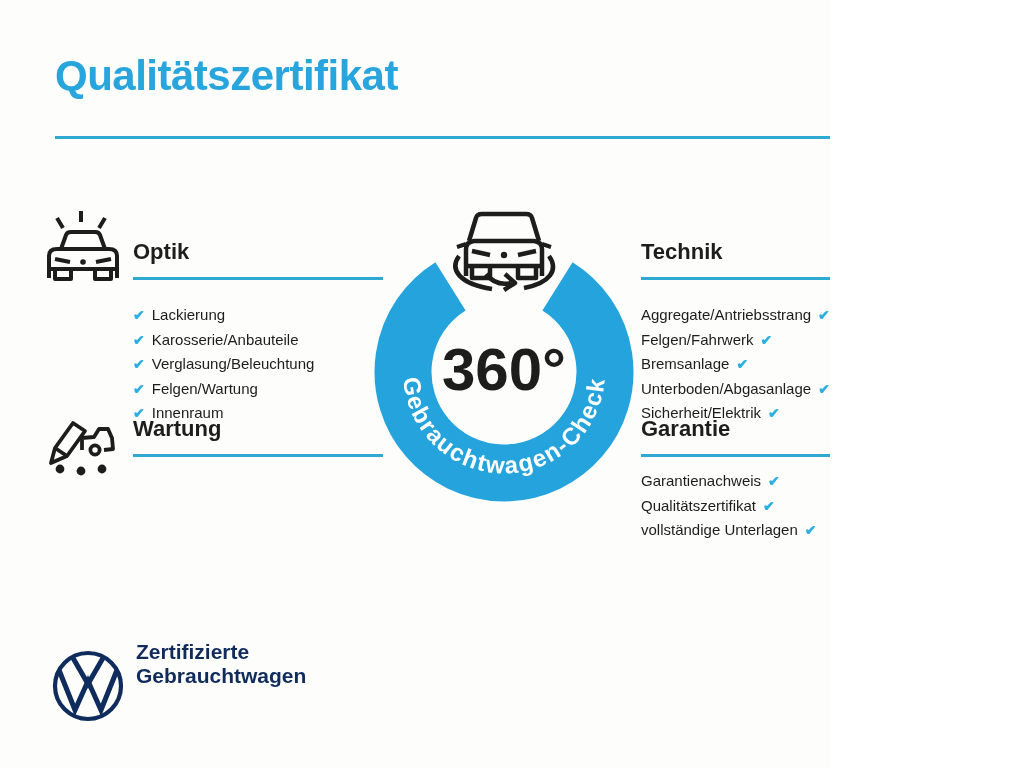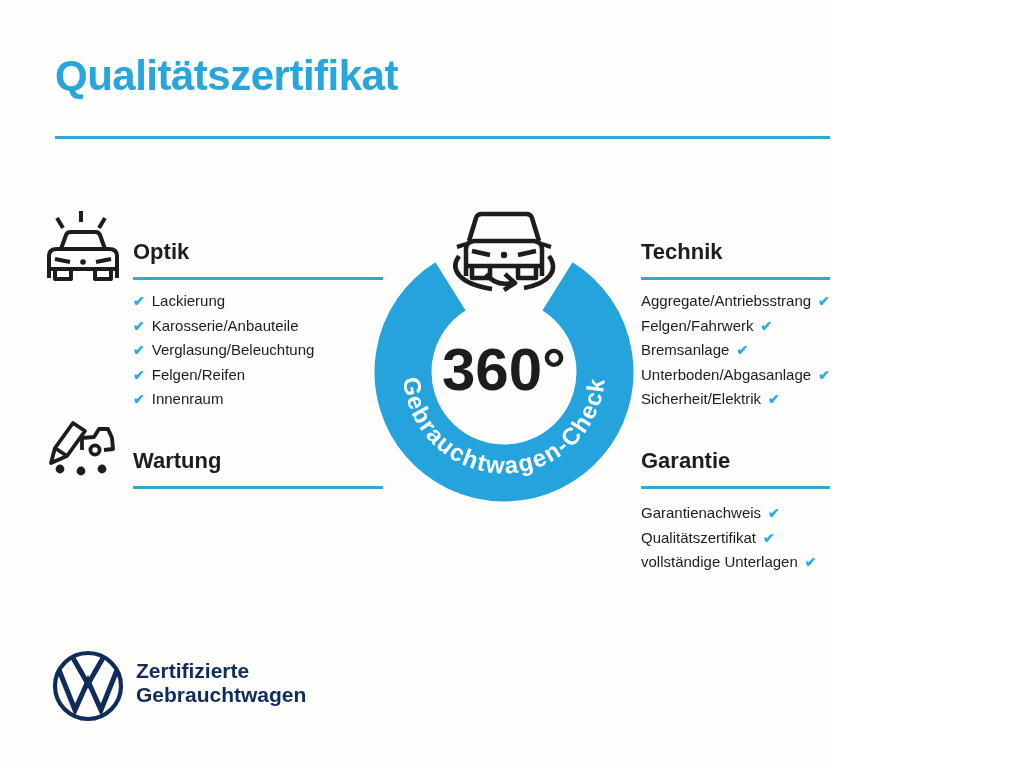--- a/index.html
+++ b/index.html
@@ -17,60 +17,60 @@
     color:#28a5dc;
   }
   .top-rule{
     position:absolute;left:55px;top:136px;width:935px;height:3px;
     background:#2fa9d2;
   }
   .section{position:absolute;width:250px;}
   .section.left{left:133px;text-align:left;}
   .section.right{left:641px;text-align:left;}
   .sec-optik,.sec-technik{top:239px;}
-  .sec-wartung,.sec-garantie{top:448px;}
+  .sec-wartung,.sec-garantie{top:416px;}
   .sec-title{
     font-size:22px;font-weight:bold;line-height:26px;
     padding-bottom:12px;border-bottom:3px solid #2fa9d2;
   }
-  ul.checklist{list-style:none;margin:9px 0 0 0;padding:0;}
+  ul.checklist{list-style:none;margin:23px 0 0 0;padding:0;}
   .sec-wartung ul.checklist,.sec-garantie ul.checklist{margin-top:12px;}
   ul.checklist li{font-size:15px;line-height:24.5px;white-space:nowrap;}
   .chk{color:#2bafe0;font-size:14px;font-weight:bold;}
   .section.left .chk{margin-right:7px;}
   .section.right .chk{margin-left:7px;}
   svg.art{position:absolute;left:0;top:0;pointer-events:none;}
   .ring-text{
     font-family:"Liberation Sans",sans-serif;
     font-size:24px;font-weight:bold;letter-spacing:1.5px;fill:#ffffff;
   }
   .degree-text{
     font-family:"Liberation Sans",sans-serif;
     font-size:60px;font-weight:bold;fill:#1d1d1b;
   }
   .footer-text{
-    position:absolute;left:136px;top:659px;
+    position:absolute;left:136px;top:640px;
     font-size:21px;font-weight:bold;line-height:24px;color:#102c5c;
   }
 </style>
 </head>
 <body>
 
 <div class="page">
 
   <div class="title">Qualitätszertifikat</div>
   <div class="top-rule"></div>
 
   <div class="section left sec-optik">
     <div class="sec-title">Optik</div>
     <ul class="checklist">
       <li><span class="chk">✔</span><span>Lackierung</span></li>
       <li><span class="chk">✔</span><span>Karosserie/Anbauteile</span></li>
       <li><span class="chk">✔</span><span>Verglasung/Beleuchtung</span></li>
-      <li><span class="chk">✔</span><span>Felgen/Reifen</span></li>
+      <li><span class="chk">✔</span><span>Felgen/Wartung</span></li>
       <li><span class="chk">✔</span><span>Innenraum</span></li>
     </ul>
   </div>
 
   <div class="section left sec-wartung">
     <div class="sec-title">Wartung</div>
   </div>
 
   <div class="section right sec-technik">
     <div class="sec-title">Technik</div>

